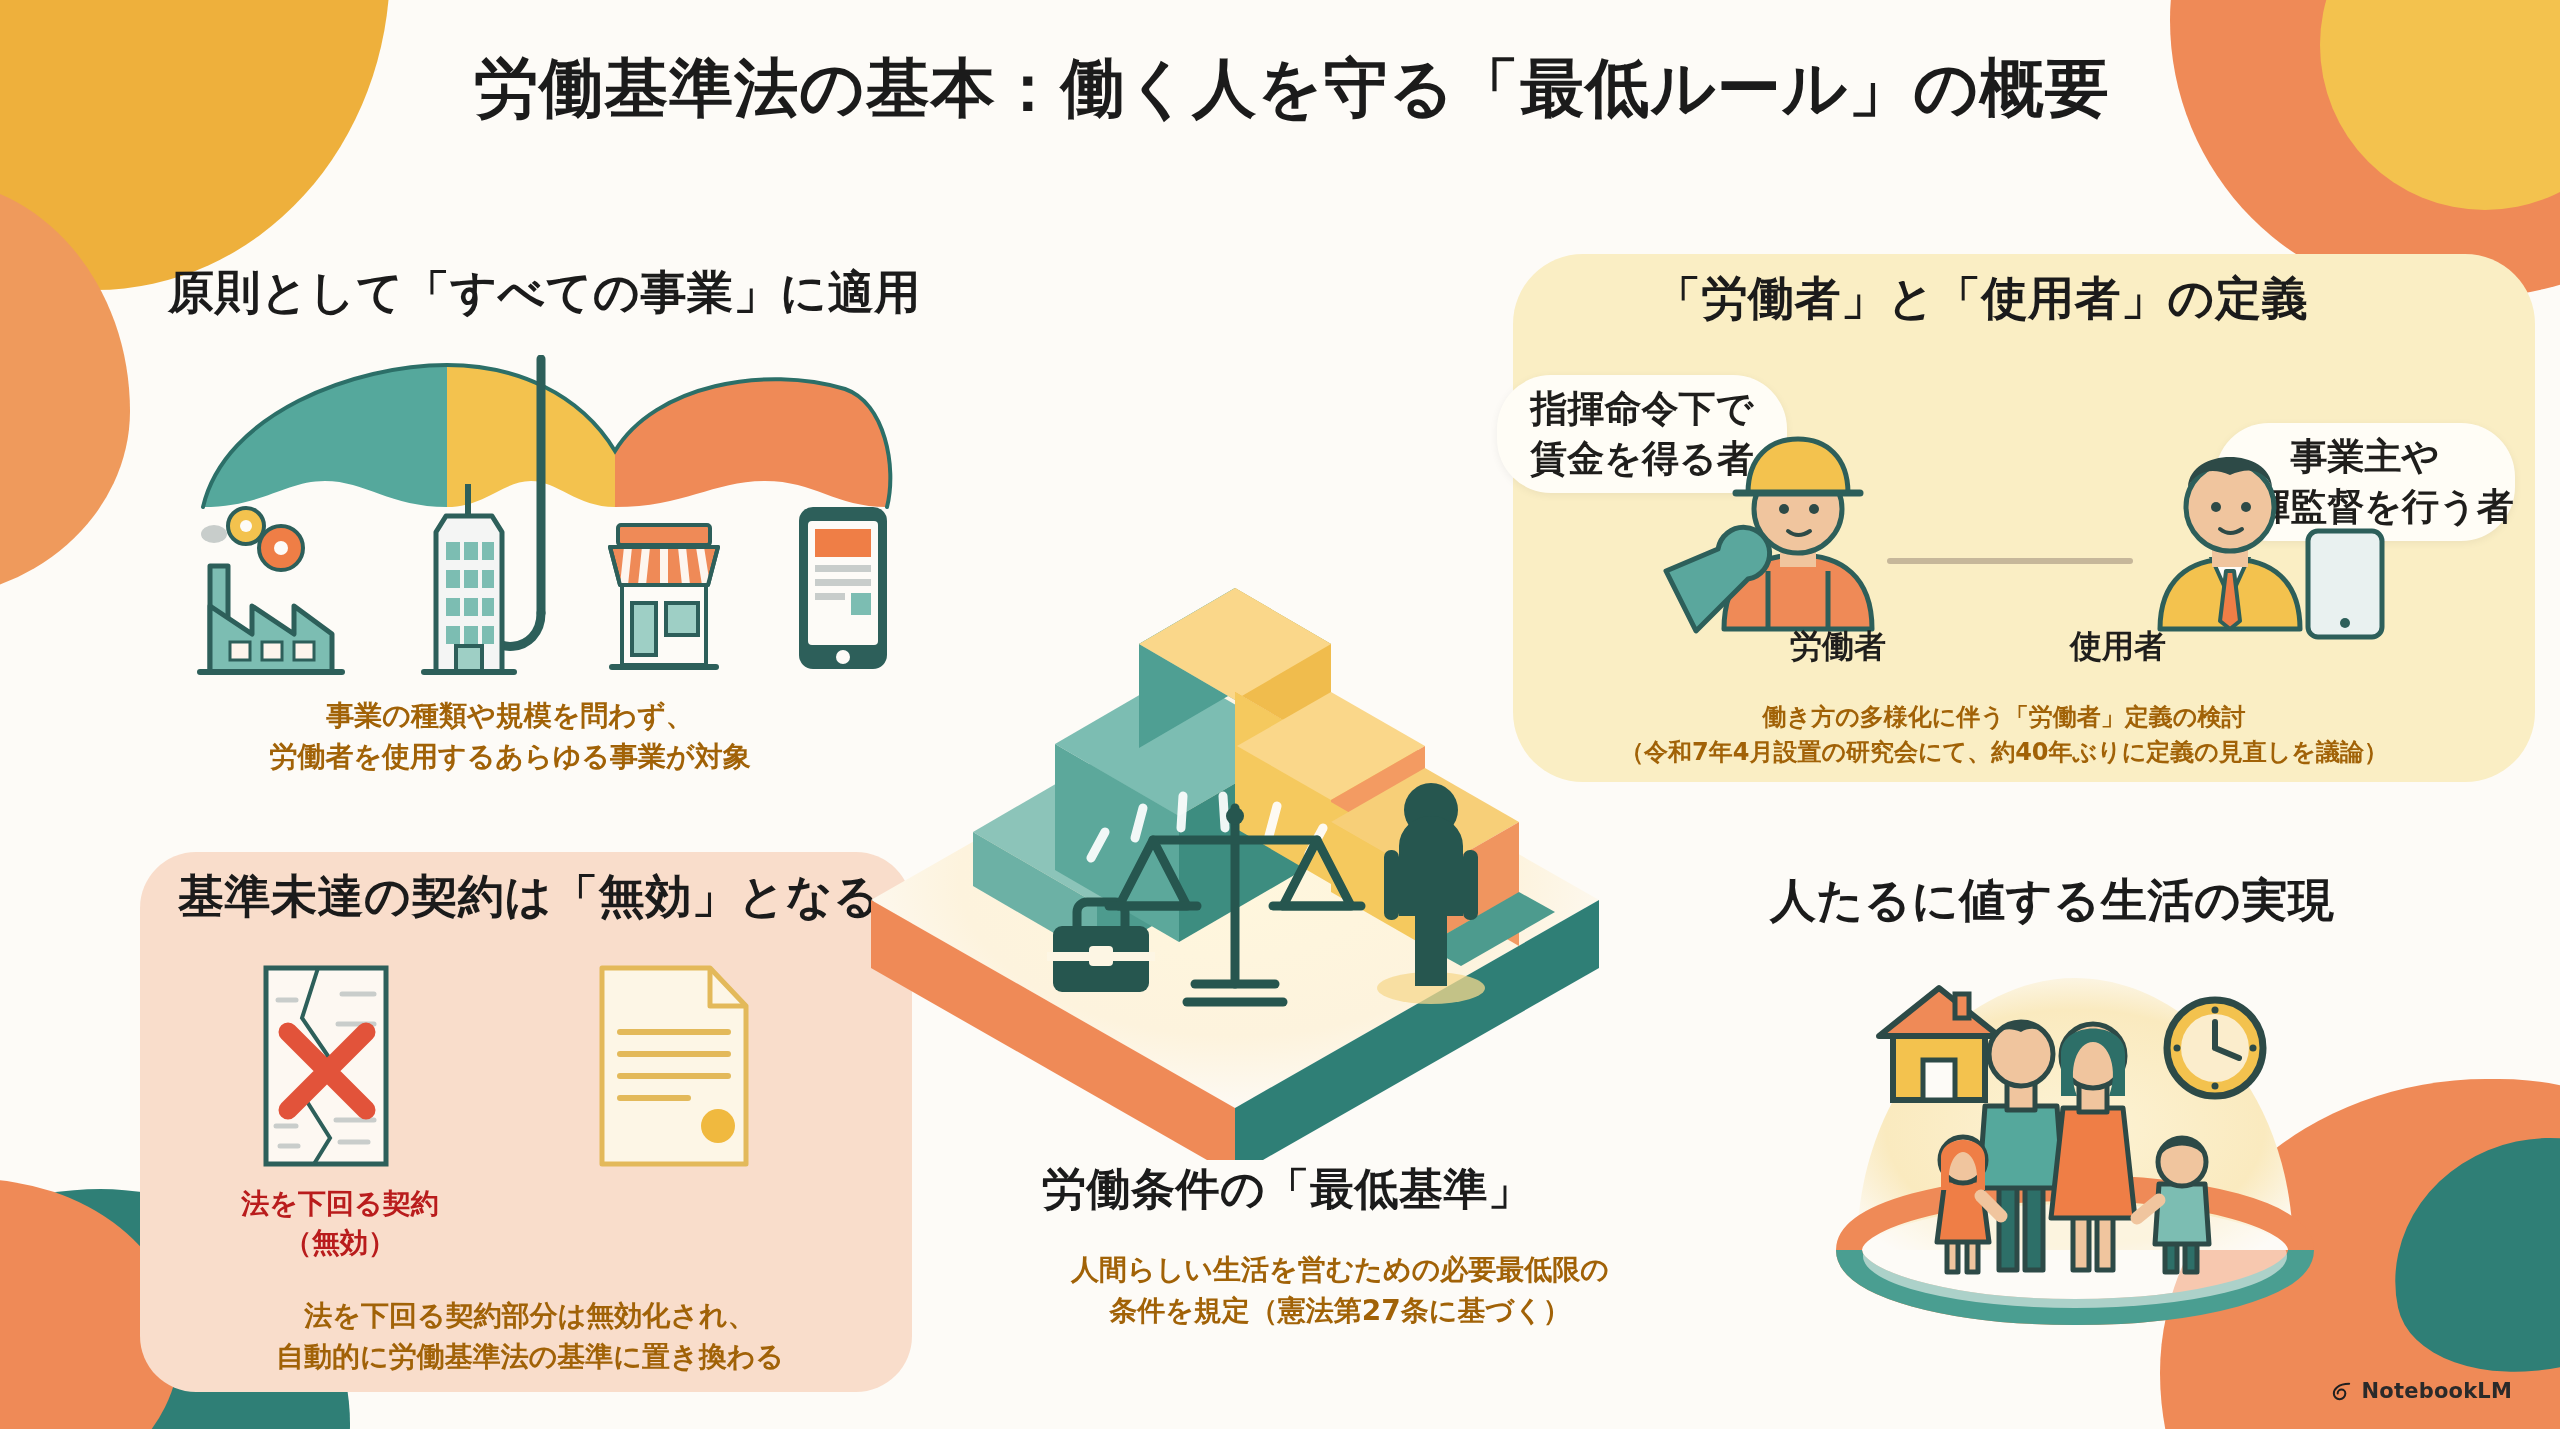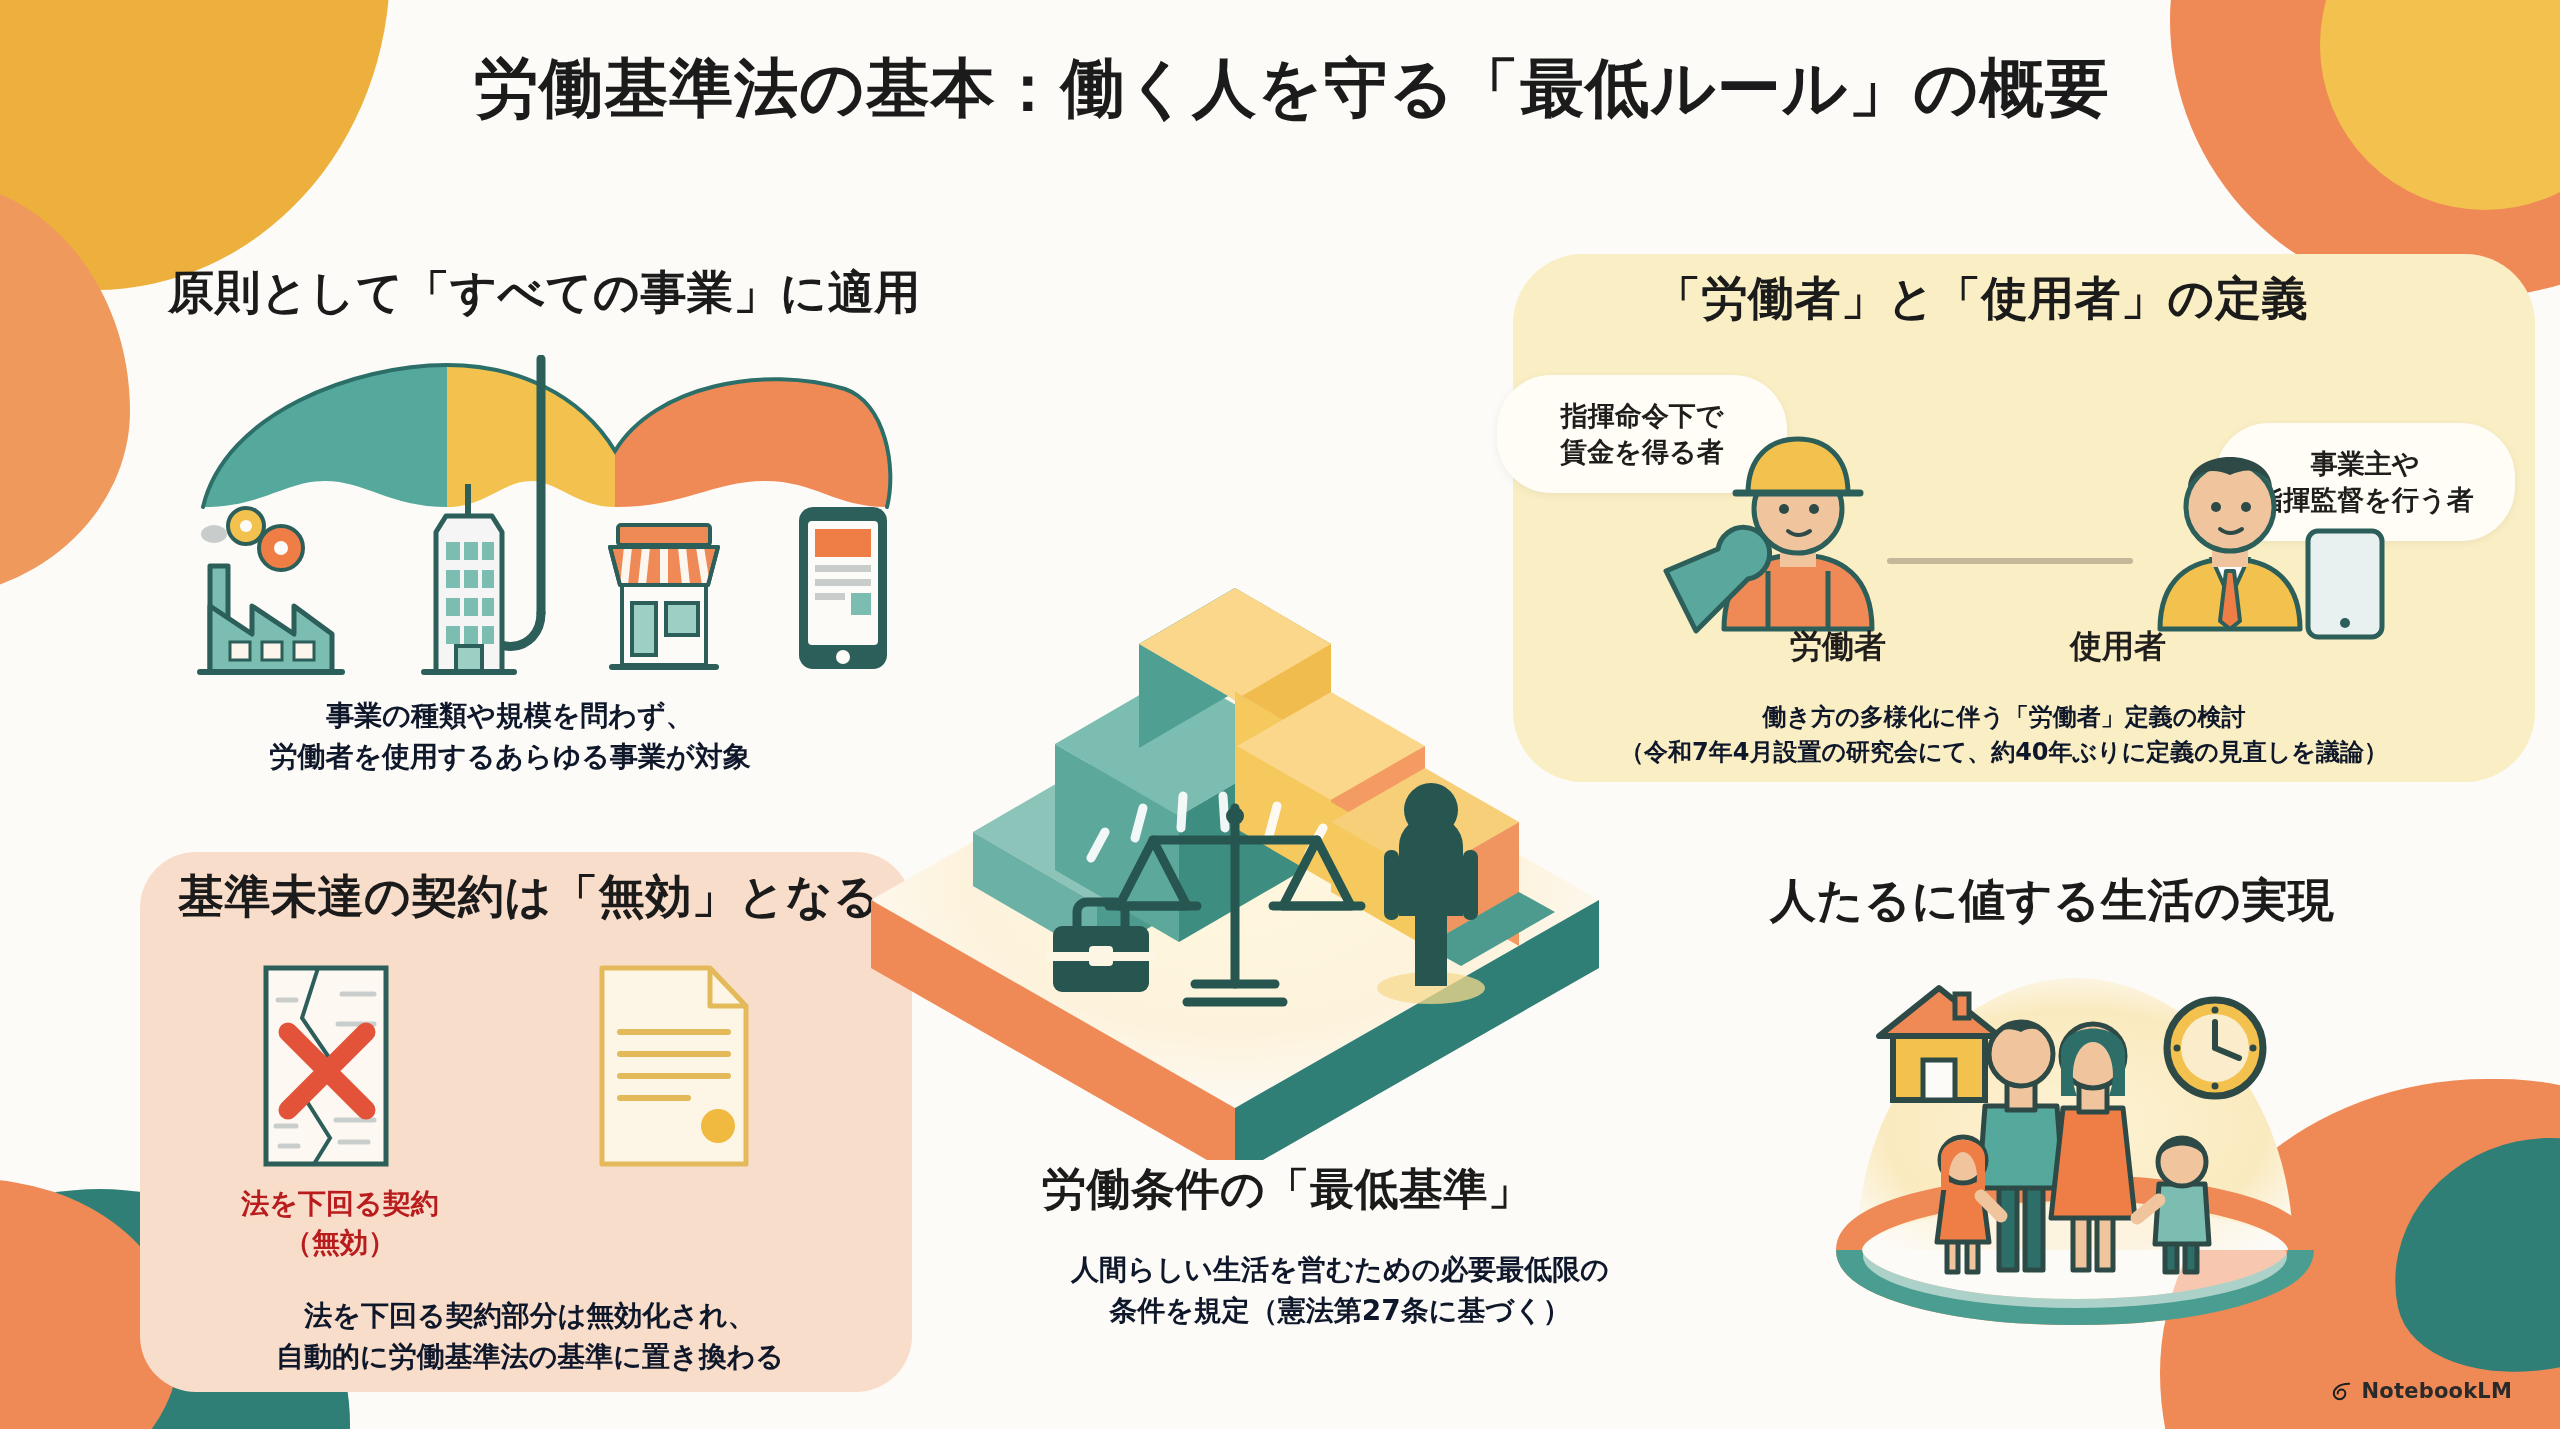--- a/index.html
+++ b/index.html
@@ -63,21 +63,21 @@
   }
   #h-apply   { left:168px;  top:262px; }
   #h-void    { left:178px;  top:866px; }
   #h-define  { left:1655px; top:268px; }
   #h-life    { left:1770px; top:870px; }
   #h-minimum { left:1022px; top:1160px; font-size:44px;margin-left:20px; }
 
   
   .caption {
     position:absolute; text-align:center;
-    font-size:28px; font-weight:700; color:#0f172a; line-height:1.45;
+    font-size:28px; font-weight:700; color:#a16207; line-height:1.45;
     white-space:pre-line;
   }
   #c-apply   { left:180px;  top:696px;  width:660px; }
   #c-void    { left:170px;  top:1296px; width:720px; }
   #c-define  { left:1584px; top:700px;  width:840px; font-size:24px; }
   #c-minimum { left:960px;  top:1250px; width:760px; }
 
   
   .card { position:absolute; border-radius:56px; }
   #card-pink   { left:140px;  top:852px;  width:772px; height:540px; background:#f9ddcb; }
@@ -91,21 +91,21 @@
 
   
   #center-illustration { position:absolute; left:865px; top:340px; width:740px; height:820px; }
 
   
   #people-group { position:absolute; left:1660px; top:385px; width:740px; height:290px; }
   .bubble {
     position:absolute; background:#fffdf6;
     border-radius:54px; box-shadow:0 2px 8px rgba(0,0,0,.06);
     display:flex; align-items:center; justify-content:center; text-align:center;
-    font-size:27px; font-weight:700; color:#1f1e1c; line-height:1.35;
+    font-size:37px; font-weight:700; color:#1f1e1c; line-height:1.35;
     white-space:pre-line;
   }
   #bubble-worker   { left:1497px; top:375px; width:290px; height:118px; }
   #bubble-employer { left:2215px; top:375px; width:300px; height:118px;margin-top:48px; }
   .person-label {
     position:absolute; font-size:32px; font-weight:700; color:#1f1e1c; white-space:nowrap;
   }
   #label-worker   { left:1790px; top:625px;text-align:right; }
   #label-employer { left:2070px; top:625px; }
 

